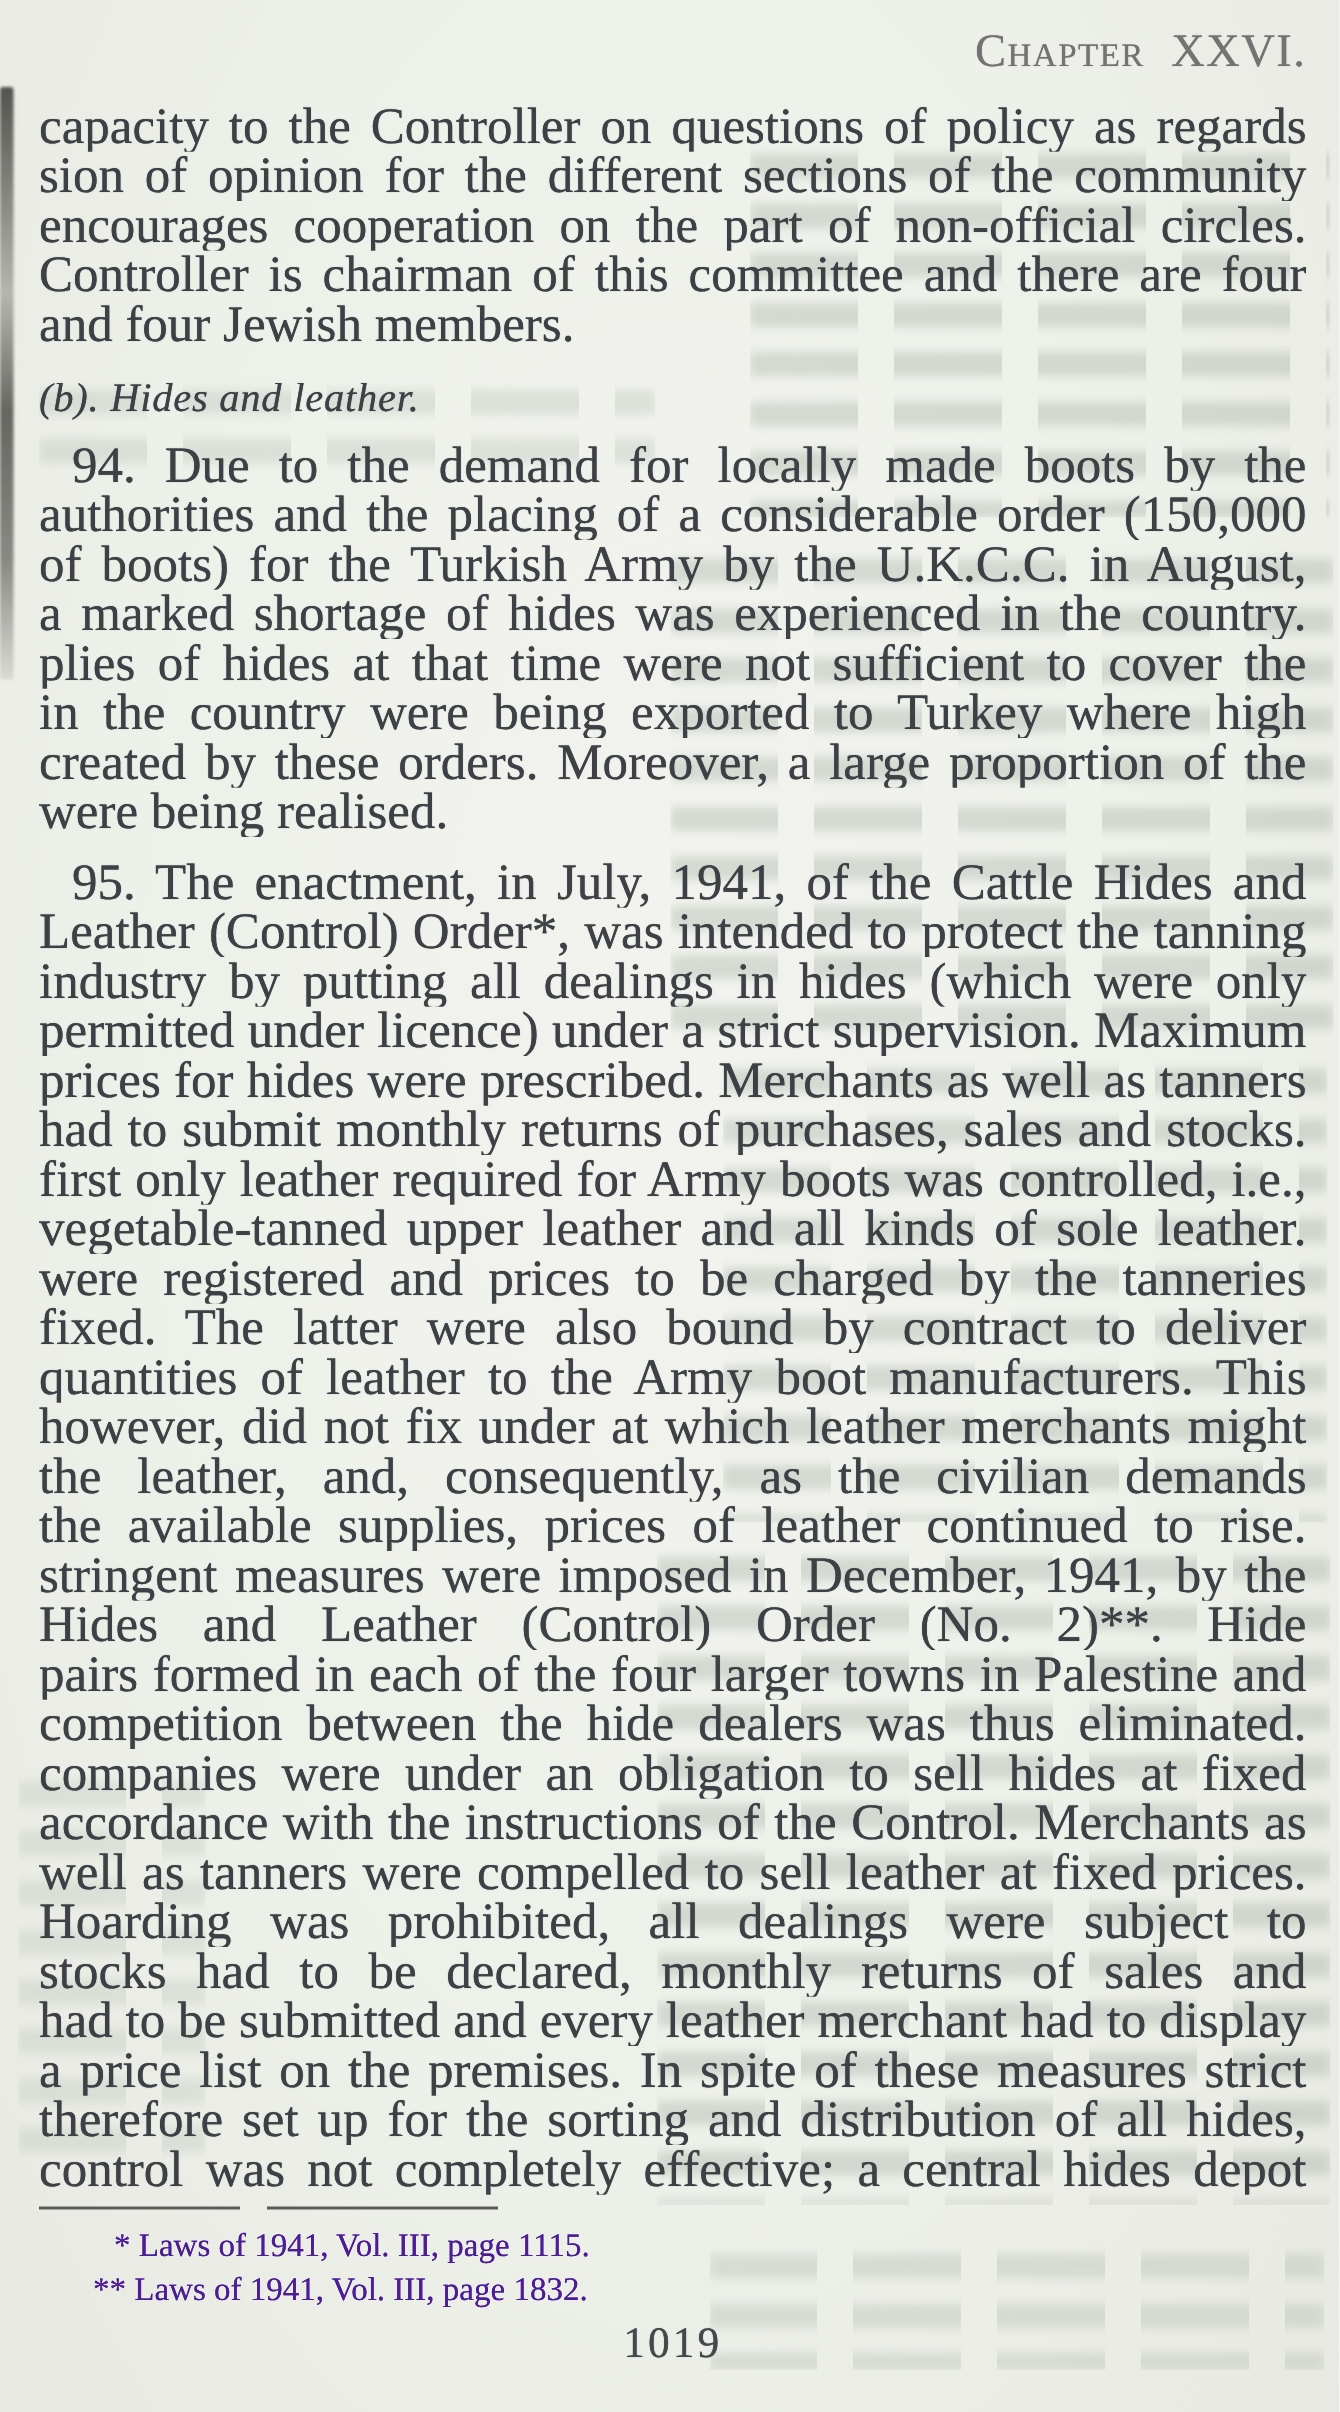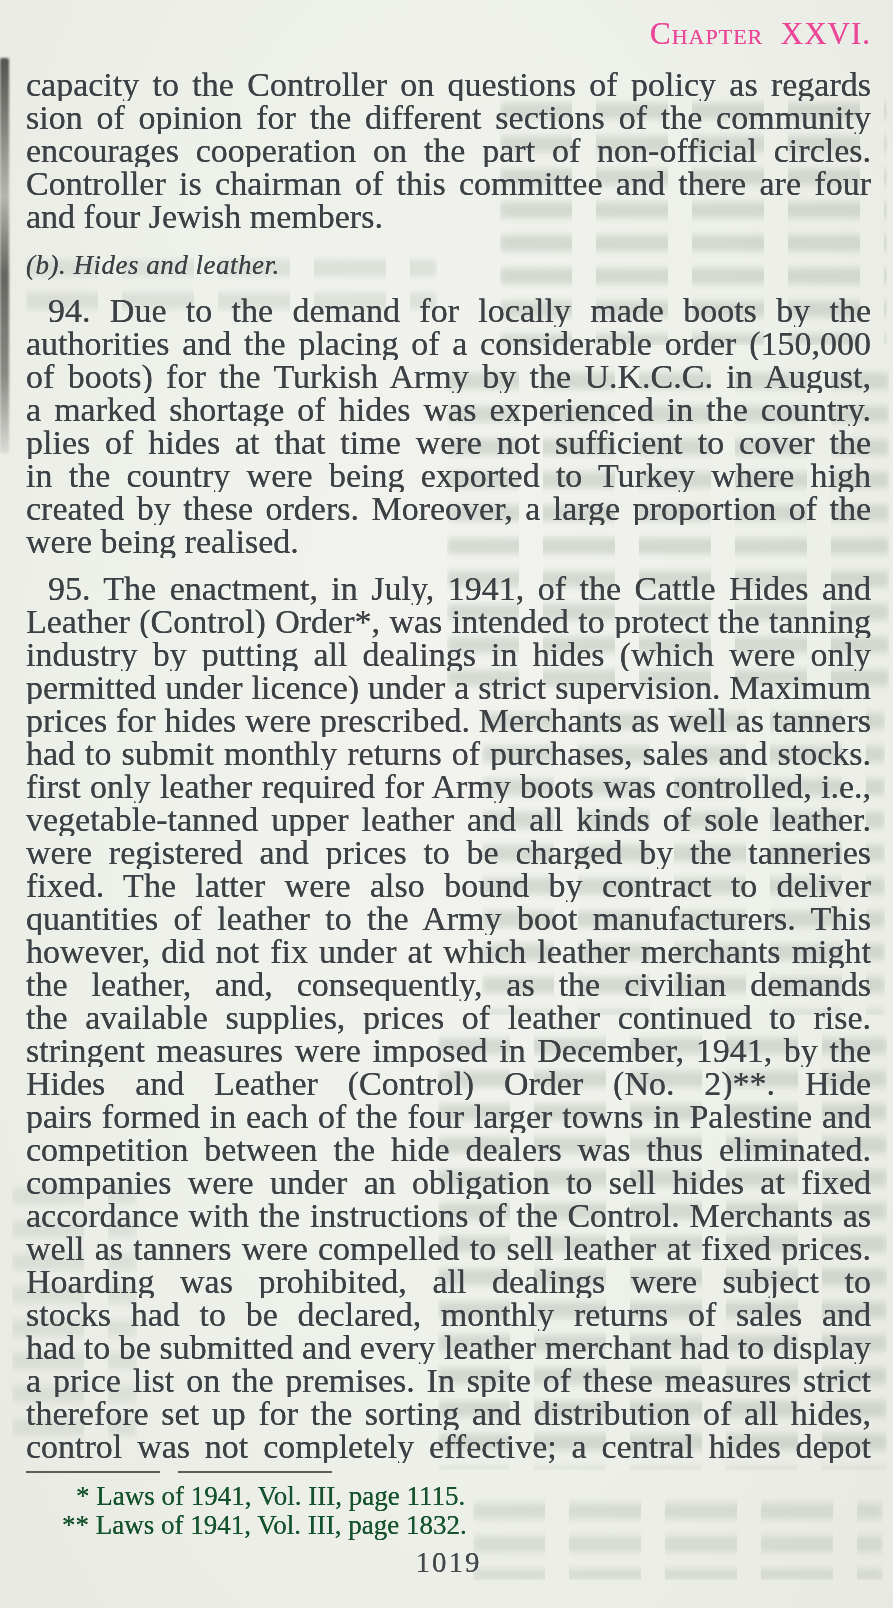--- a/index.html
+++ b/index.html
@@ -39,21 +39,21 @@
     left:0;top:58px;width:9px;height:395px;
     background:linear-gradient(180deg,
       rgba(58,56,52,.85) 0%,rgba(58,56,52,.30) 35%,
       rgba(58,56,52,.75) 55%,rgba(58,56,52,.55) 80%,rgba(58,56,52,.10) 100%);
     filter:blur(1px);border-radius:2px;
   }
   
   .chapter-line{
     height:40px;line-height:40px;
     text-align:right;margin-bottom:14px;
-    font-size:31px;letter-spacing:1px;color:#ec4899;
+    font-size:31px;letter-spacing:1px;color:#737373;
     text-shadow:0 0 .5px currentColor;
   }
   .chapter-line .sc{font-variant:small-caps;}
   
   .para{margin:0 0 14px 0;}
   .tline{
     height:33px;line-height:33px;overflow:hidden;
     font-size:34px;
     text-align:justify;text-align-last:justify;
     text-shadow:0 0 .5px currentColor;
@@ -65,22 +65,22 @@
     font-size:27px;font-style:italic;
     margin:16px 0 12px 0;letter-spacing:.5px;
     text-shadow:0 0 .5px currentColor;
   }
   
   .footnote-rule{
     height:2px;width:306px;margin:8px 0 9px 0;
     background:linear-gradient(90deg,#5c5c58 0 134px,transparent 134px 152px,#5c5c58 152px 306px);
   }
   .footnote{
-    height:29px;line-height:29px;font-size:27px;overflow:hidden;
-    color:#14532d;text-shadow:0 0 .4px currentColor;
+    height:29px;line-height:29px;font-size:22px;overflow:hidden;
+    color:#4c1d95;text-shadow:0 0 .4px currentColor;
   }
   .footnote.f1{padding-left:50px;}
   .footnote.f2{padding-left:36px;}
   
   .page-number{
     margin-top:6px;text-align:center;
     font-size:29px;letter-spacing:2px;color:#45484c;
     text-shadow:0 0 .5px currentColor;
   }
 </style>

